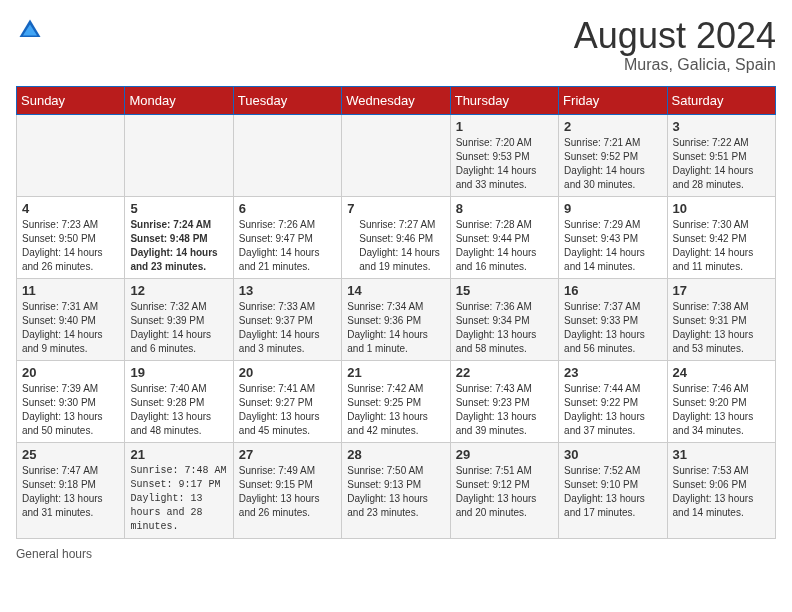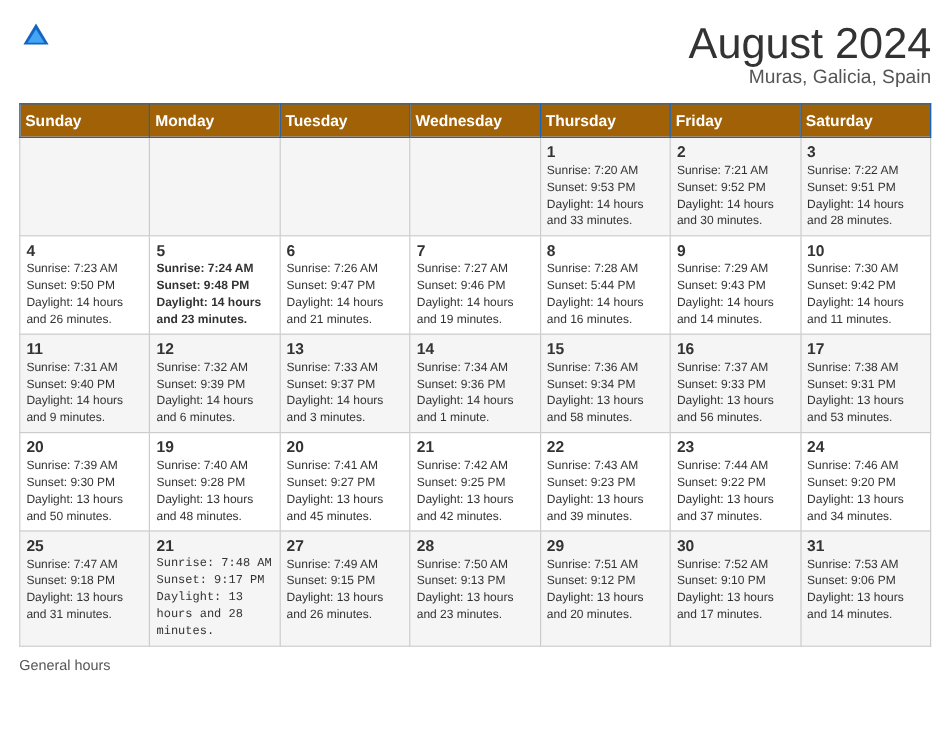--- a/index.html
+++ b/index.html
@@ -47,26 +47,26 @@
     .subtitle {
       font-size: 16px;
       color: #555;
     }
     table {
       width: 100%;
       border-collapse: collapse;
       font-size: 11px;
     }
     thead tr th {
-      background-color: #a16207;
+      background-color: #b91c1c;
       color: #fff;
       padding: 6px 4px;
       text-align: left;
       font-size: 13px;
-      font-weight: bold;
+      font-weight: normal;
       border: 1px solid #1565C0;
     }
     tbody tr td {
       border: 1px solid #ccc;
       padding: 4px 5px;
       vertical-align: top;
       width: calc(100% / 7);
       min-height: 80px;
     }
     tbody tr:nth-child(odd) td {
@@ -159,28 +159,28 @@
 Daylight: 14 hours and 23 minutes.</div>
         </td>
         <td>
           <div class="day-number">6</div>
           <div class="day-info" style="white-space: pre-line;">Sunrise: 7:26 AM
 Sunset: 9:47 PM
 Daylight: 14 hours and 21 minutes.</div>
         </td>
         <td>
           <div class="day-number">7</div>
-          <div class="day-info" style="white-space: pre-line;">Sunrise: 7:27 AM
+          <div class="day-info" style="white-space: pre-line; margin-left: 12px;">Sunrise: 7:27 AM
 Sunset: 9:46 PM
 Daylight: 14 hours and 19 minutes.</div>
         </td>
         <td>
           <div class="day-number">8</div>
           <div class="day-info" style="white-space: pre-line;">Sunrise: 7:28 AM
-Sunset: 5:44 PM
+Sunset: 9:44 PM
 Daylight: 14 hours and 16 minutes.</div>
         </td>
         <td>
           <div class="day-number">9</div>
           <div class="day-info" style="white-space: pre-line;">Sunrise: 7:29 AM
 Sunset: 9:43 PM
 Daylight: 14 hours and 14 minutes.</div>
         </td>
         <td>
           <div class="day-number">10</div>

